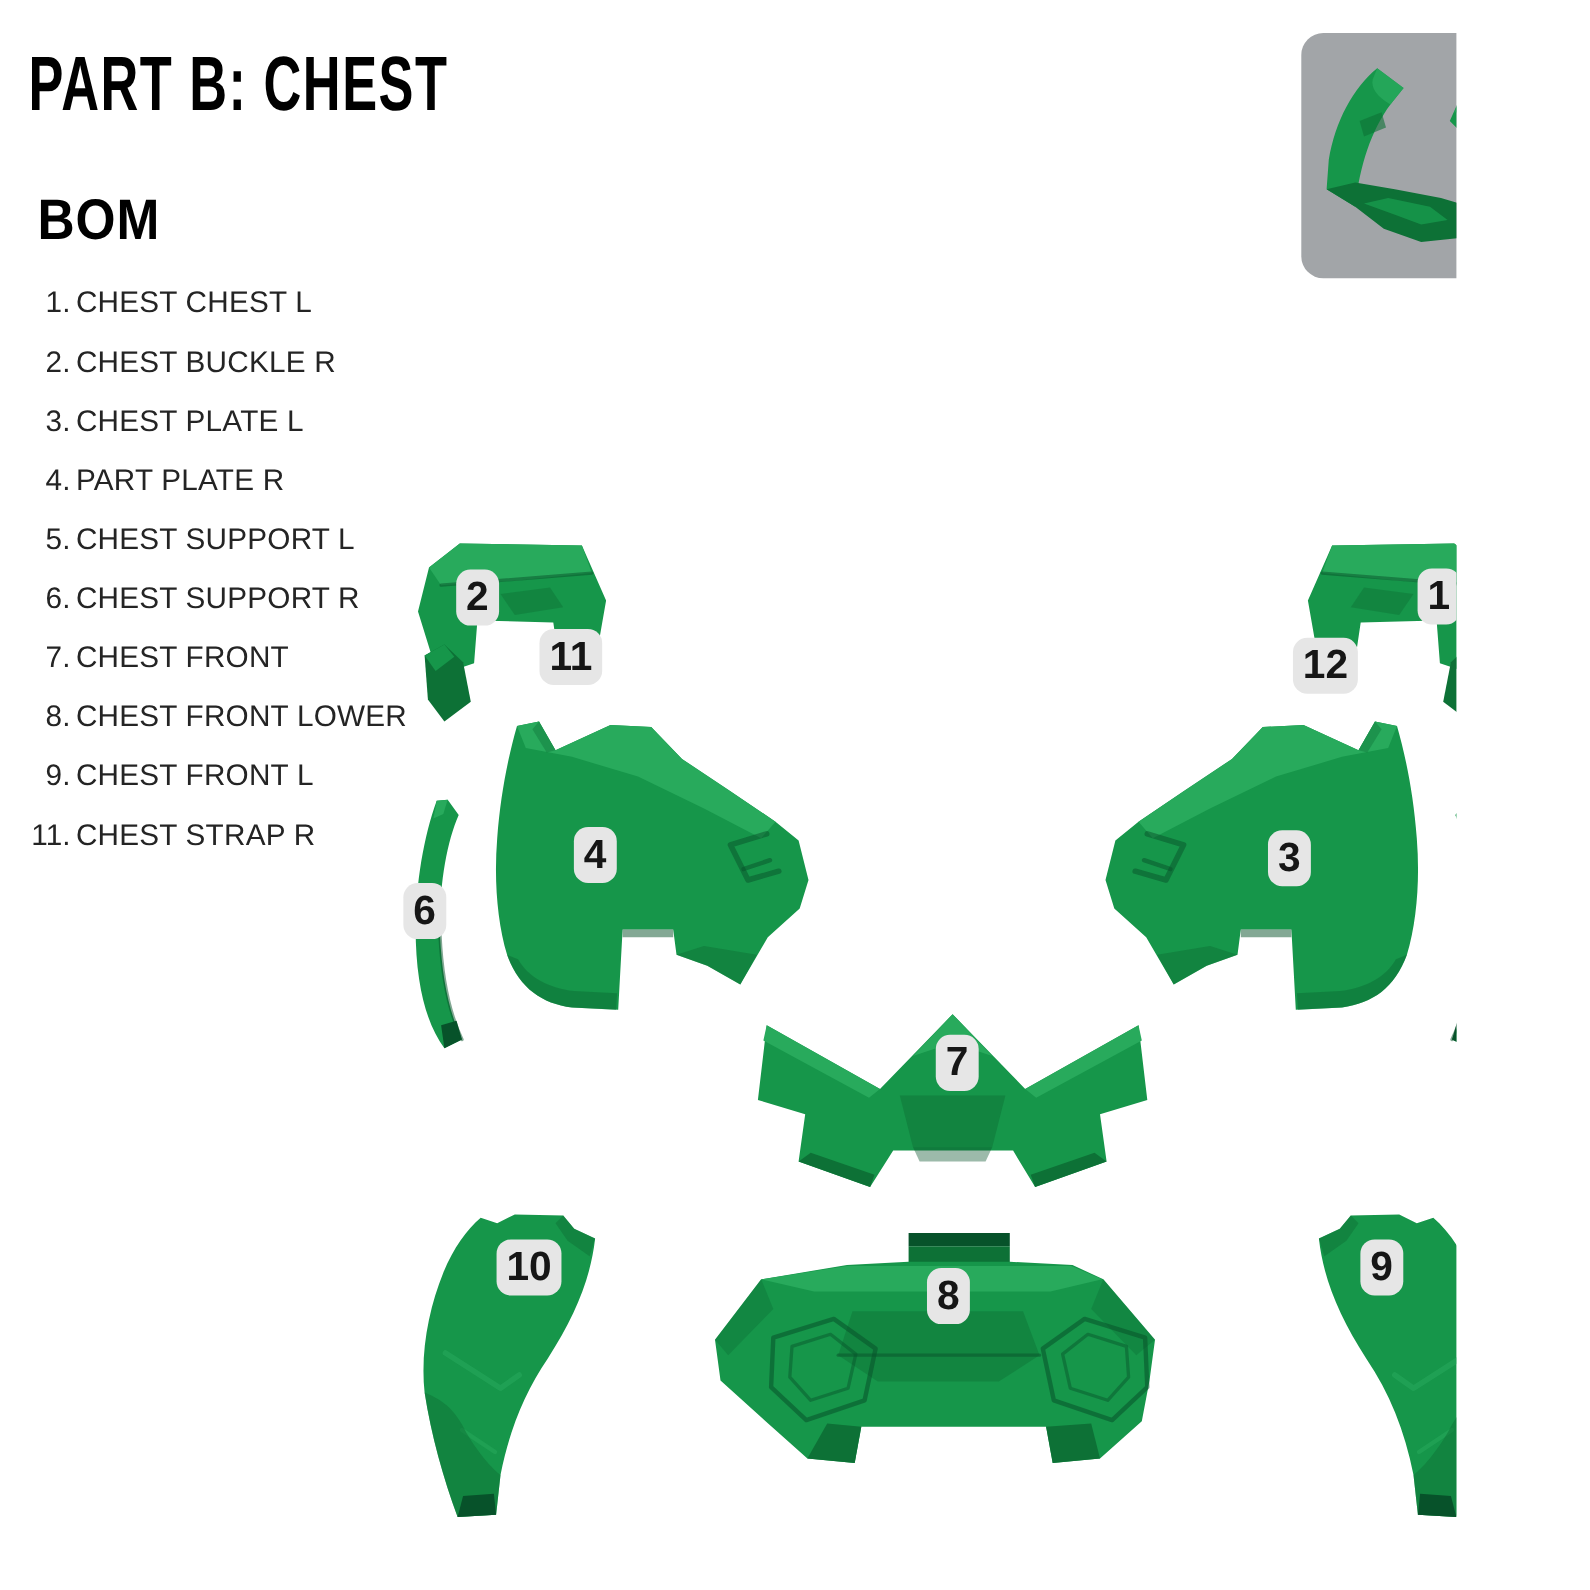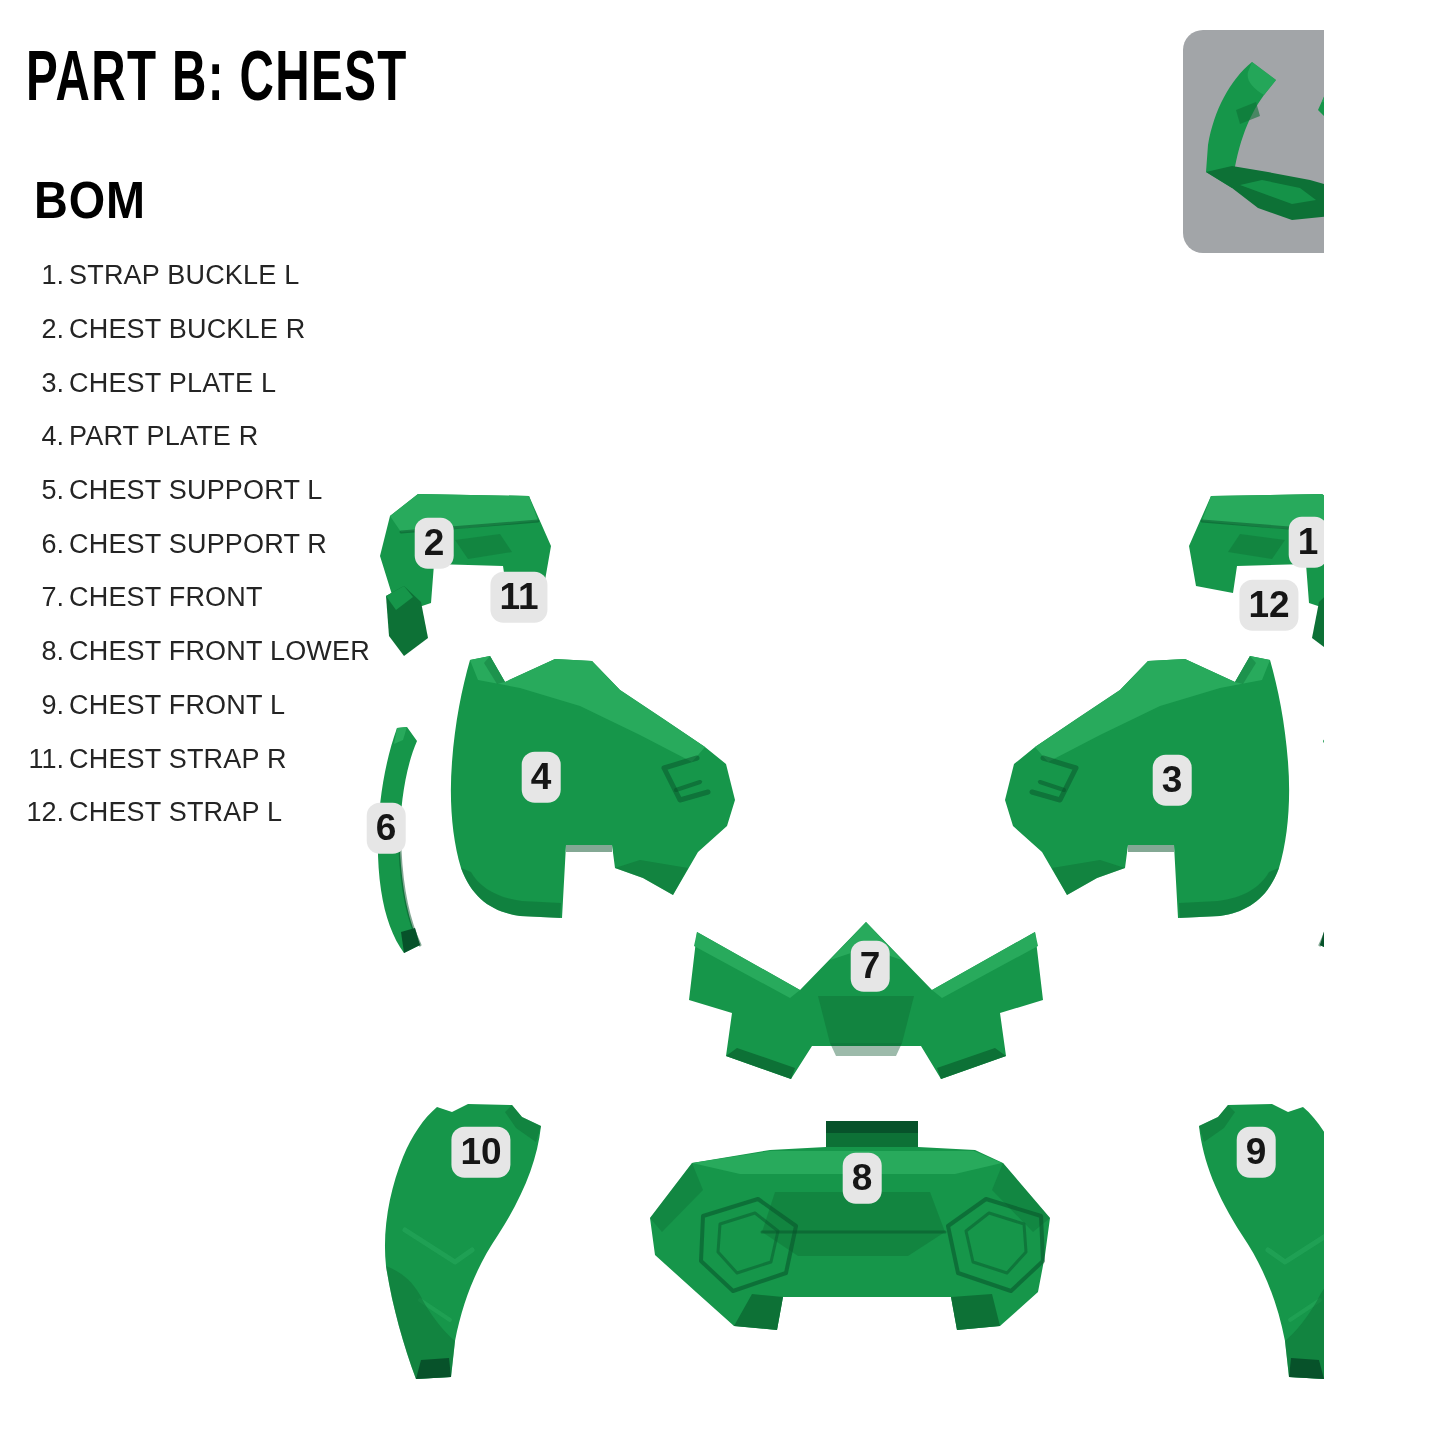--- a/index.html
+++ b/index.html
@@ -27,41 +27,41 @@
   .bom-row{display:flex;align-items:center;height:53.7px;color:var(--text);font-size:27px;}
   .bom-num{width:46px;text-align:right;flex:0 0 auto;}
   .bom-label{margin-left:5px;white-space:nowrap;letter-spacing:.2px;}
   .plabel{position:absolute;z-index:3;transform:translate(-50%,-50%);
     background:var(--label-bg);color:var(--label-text);
     font-size:37px;font-weight:600;line-height:1.15;padding:4px 9px;border-radius:13px;
     white-space:nowrap;}
   .lp1{left:1308px;top:542px}.lp2{left:434px;top:543px}.lp3{left:1172px;top:780px}
   .lp4{left:541px;top:777px}.lp5{left:1351px;top:829px}.lp6{left:386px;top:828px}
   .lp7{left:870px;top:966px}.lp8{left:862px;top:1178px}.lp9{left:1256px;top:1152px}
-  .lp10{left:481px;top:1152px}.lp11{left:519px;top:597px}.lp12{left:1269px;top:605px}
+  .lp10{left:481px;top:1152px}.lp11{left:519px;top:597px}.lp12{left:1205px;top:605px}
   .f-main{fill:var(--green-main)}
   .f-light{fill:var(--green-light)}
   .f-dark{fill:var(--green-dark)}
   .f-deep{fill:var(--green-deep)}
   .thumb-box{fill:var(--thumb-bg)}
   .groove{fill:none;stroke:var(--green-deep);stroke-linejoin:round;stroke-linecap:round}
   .ridge{fill:none;stroke:var(--green-light);stroke-linejoin:round;stroke-linecap:round}
 </style>
 </head>
 <body>
 
 <div class="page">
 
   <div class="page-title">PART B: CHEST</div>
   <div class="bom-heading">BOM</div>
 
   <div class="bom-list">
     <div class="bom-row">
         <span class="bom-num">1.</span>
-        <span class="bom-label">STRAP BUCKLE L</span>
+        <span class="bom-label">CHEST CHEST L</span>
       </div>
     <div class="bom-row">
         <span class="bom-num">2.</span>
         <span class="bom-label">CHEST BUCKLE R</span>
       </div>
     <div class="bom-row">
         <span class="bom-num">3.</span>
         <span class="bom-label">CHEST PLATE L</span>
       </div>
     <div class="bom-row">
@@ -84,24 +84,20 @@
         <span class="bom-num">8.</span>
         <span class="bom-label">CHEST FRONT LOWER</span>
       </div>
     <div class="bom-row">
         <span class="bom-num">9.</span>
         <span class="bom-label">CHEST FRONT L</span>
       </div>
     <div class="bom-row">
         <span class="bom-num">11.</span>
         <span class="bom-label">CHEST STRAP R</span>
-      </div>
-    <div class="bom-row">
-        <span class="bom-num">12.</span>
-        <span class="bom-label">CHEST STRAP L</span>
       </div>
   </div>
 
   <svg class="diagram-svg" width="1445" height="1445" viewBox="0 0 1445 1445">
 
     <g>
       <rect class="thumb-box" x="1183" y="30" width="235" height="223" rx="20"></rect>
       <path class="f-main" d="M1252,62 C1230,80 1214,110 1208,145 L1206,172 L1232,188 C1236,150 1247,118 1264,95 L1276,80 Z"></path>
       <path class="f-light" opacity=".8" d="M1252,62 L1276,80 L1264,95 C1252,88 1246,80 1248,72 Z"></path>
       <path class="f-main" d="M1326,92 C1356,94 1384,112 1396,138 C1403,158 1398,182 1384,198 L1358,210 C1366,184 1360,156 1342,134 L1318,110 Z"></path>

